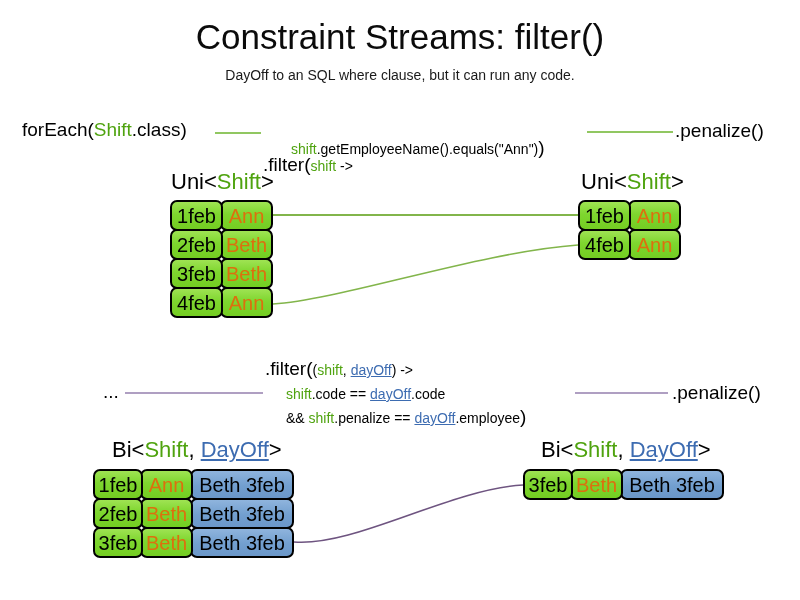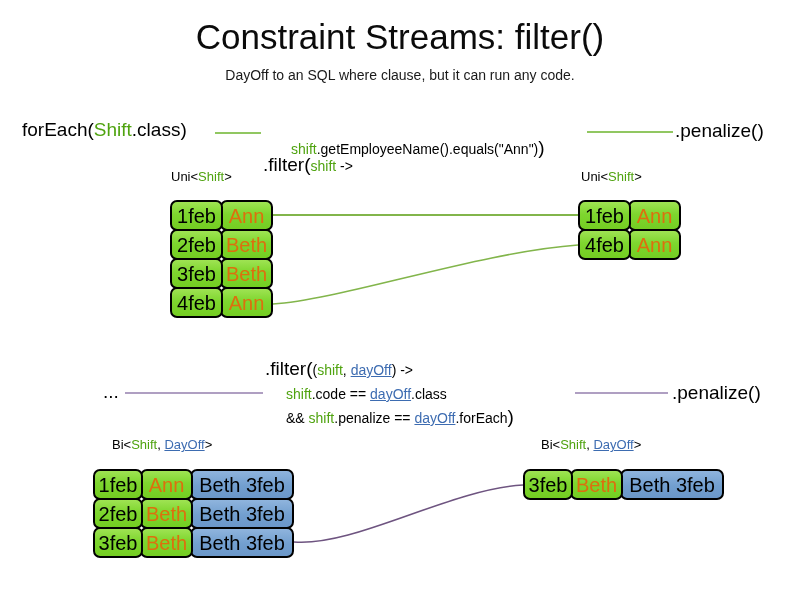--- a/index.html
+++ b/index.html
@@ -7,21 +7,21 @@
          font-family:"Liberation Sans",sans-serif;color:#000;}
   .abs{position:absolute;}
   .center{left:0;right:0;text-align:center;}
   .title{top:1px;font-size:35px;font-weight:normal;color:#0b0b0b;margin:16px;}
   .subtitle{top:67px;font-size:14px;color:#1a1a1a;}
   .code{white-space:nowrap;}
   .big{font-size:19px;}
   .small{font-size:14px;}
   .green{color:#4fa30f;}
   .blue{color:#3d6cb1;text-decoration:underline;}
-  .label{font-size:13px;white-space:nowrap;}
+  .label{font-size:22px;white-space:nowrap;}
   
   .connectors{position:absolute;left:0;top:0;z-index:0;}
   
   .table{position:absolute;z-index:1;}
   .trow{position:absolute;left:0;height:31px;}
   .cell{position:absolute;top:0;height:31px;box-sizing:border-box;border:2px solid #000;
         border-radius:7px;display:flex;align-items:center;justify-content:center;
         font-size:20px;line-height:20px;}
   .cell.greenbg{background:linear-gradient(180deg,#9fe353 0%,#7ed62f 45%,#74cd22 100%);}
   .cell.bluebg{background:linear-gradient(180deg,#8fb4dd 0%,#729fcf 55%,#6b97c9 100%);}
@@ -89,23 +89,23 @@
     <div class="trow" style="top:29px;">
       <div class="cell name greenbg">Ann</div>
       <div class="cell date greenbg">4feb</div>
     </div>
   </div>
 
   <div class="abs code big" style="left:103px;top:381px;">...</div>
 
   <div class="abs code" style="left:265px;top:358px;"><span class="big">.filter(</span><span class="small">(</span><span class="small green">shift</span><span class="small">, </span><span class="small blue">dayOff</span><span class="small">) -&gt;</span></div>
 
-  <div class="abs code" style="left:286px;top:385px;"><span class="small green">shift</span><span class="small">.code == </span><span class="small blue">dayOff</span><span class="small">.class</span></div>
+  <div class="abs code" style="left:286px;top:385px;"><span class="small green">shift</span><span class="small">.code == </span><span class="small blue">dayOff</span><span class="small">.code</span></div>
 
-  <div class="abs code" style="left:286px;top:406px;"><span class="small">&amp;&amp; </span><span class="small green">shift</span><span class="small">.penalize == </span><span class="small blue">dayOff</span><span class="small">.forEach</span><span class="big">)</span></div>
+  <div class="abs code" style="left:286px;top:406px;"><span class="small">&amp;&amp; </span><span class="small green">shift</span><span class="small">.penalize == </span><span class="small blue">dayOff</span><span class="small">.employee</span><span class="big">)</span></div>
 
   <div class="abs code big" style="left:672px;top:382px;">.penalize()</div>
 
   <div class="abs label" style="left:112px;top:437px;"><span>Bi&lt;</span><span class="green">Shift</span><span>, </span><span class="blue">DayOff</span><span>&gt;</span></div>
 
   <div class="abs label" style="left:541px;top:437px;"><span>Bi&lt;</span><span class="green">Shift</span><span>, </span><span class="blue">DayOff</span><span>&gt;</span></div>
 
   <div class="table bot" style="left:93px;top:469px;width:201px;height:89px;">
     <div class="trow" style="top:0;">
       <div class="cell dayoff bluebg">Beth 3feb</div>

